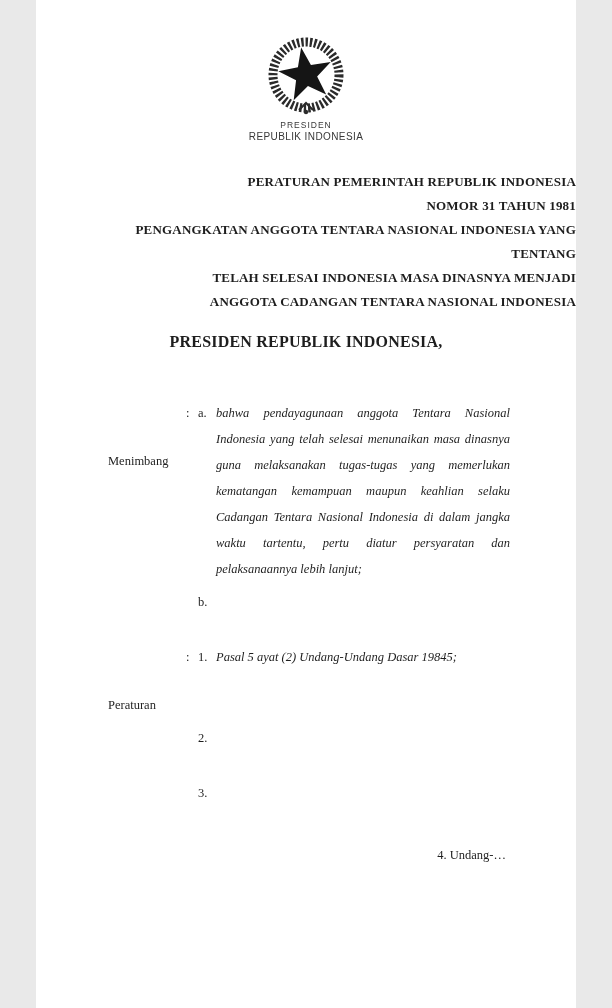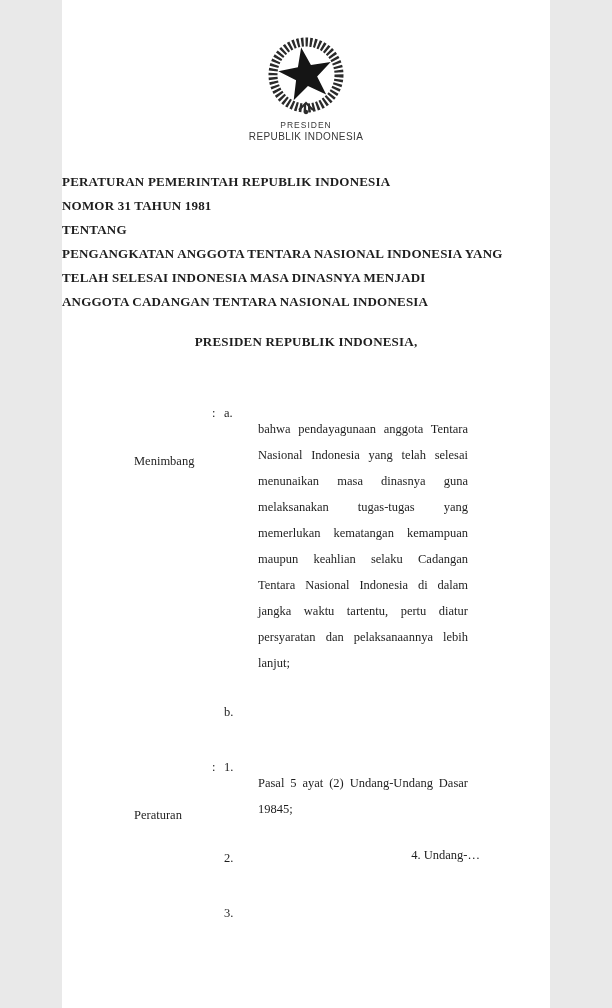--- a/index.html
+++ b/index.html
@@ -1,60 +1,60 @@
 <!DOCTYPE html>
 <html><head>
 <meta charset="utf-8">
 <style>
   html,body{margin:0;padding:0;background:#e9e9e9;}
   .page{
     position:relative;
-    width:488px;height:1008px;
+    width:540px;height:1008px;
     margin:0 auto;
     background:#ffffff;
     overflow:hidden;
     color:#1e1e1e;
     font-family:"Liberation Serif", serif;
   }
   
   .letterhead{ text-align:center; }
   .seal{ display:block; margin:34px auto 0 auto; }
   .lh-line1{
     font-family:"Liberation Sans", sans-serif;
     font-size:8.5px; line-height:11px; letter-spacing:1px;
     color:#383838;
   }
   .lh-line2{
     font-family:Liberation Sans, sans-serif;
     font-size:10px; line-height:11px; letter-spacing:0.4px;
     color:#383838;
   }
   
-  .title-block{ margin-top:28px; text-align:left; }
+  .title-block{ margin-top:28px; text-align:right; }
   .title-line{
     font-weight:bold; font-size:13px; line-height:24px;
     letter-spacing:0.2px;
   }
   .subject-heading{
     margin-top:16px; text-align:center;
-    font-weight:bold; font-size:13px; line-height:24px;
+    font-weight:bold; font-size:16px; line-height:24px;
     letter-spacing:0.2px;
   }
   
   .clauses{ margin-top:46px; }
   .clause{
     display:grid;
     grid-template-columns:78px 12px 18px 1fr;
     margin:0 66px 7px 72px;
     font-size:12.5px; line-height:26px;
   }
   .c-label{ text-align:left;margin-top:48px; }
   .c-colon{ text-align:left; }
   .c-marker{ text-align:left; }
-  .c-text{ margin:16px; text-align:justify; }
+  .c-text{ margin:0; text-align:justify;font-style:italic; }
   
   .catchword{
     position:absolute; top:848px; right:70px;
     font-size:12.5px; line-height:15px;
   }
 </style>
 </head>
 <body>
 
 <div class="page">
@@ -71,22 +71,22 @@
         <circle cx="0" cy="37" r="2.2" fill="#2b2b2b"></circle>
       </g>
     </svg>
     <div class="lh-line1">PRESIDEN</div>
     <div class="lh-line2">REPUBLIK INDONESIA</div>
   </header>
 
   <section class="title-block">
     <div class="title-line">PERATURAN PEMERINTAH REPUBLIK INDONESIA</div>
     <div class="title-line">NOMOR 31 TAHUN 1981</div>
+    <div class="title-line">PENGANGKATAN ANGGOTA TENTARA NASIONAL INDONESIA YANG</div>
     <div class="title-line">TENTANG</div>
-    <div class="title-line">PENGANGKATAN ANGGOTA TENTARA NASIONAL INDONESIA YANG</div>
     <div class="title-line">TELAH SELESAI INDONESIA MASA DINASNYA MENJADI</div>
     <div class="title-line">ANGGOTA CADANGAN TENTARA NASIONAL INDONESIA</div>
   </section>
 
   <div class="subject-heading">PRESIDEN REPUBLIK INDONESIA,</div>
 
   <section class="clauses">
 
     <div class="clause">
       <span class="c-label">Menimbang</span>

